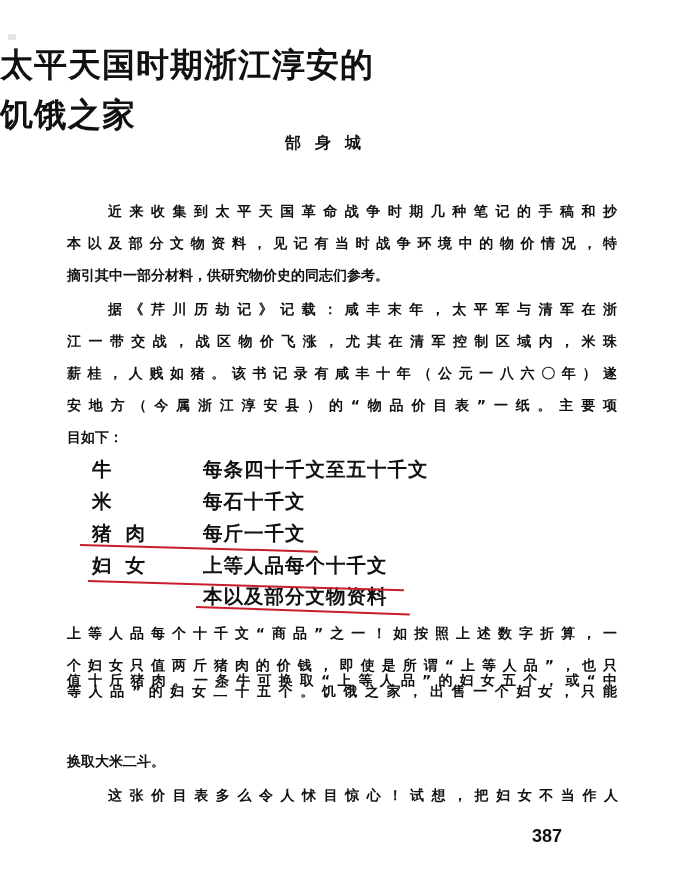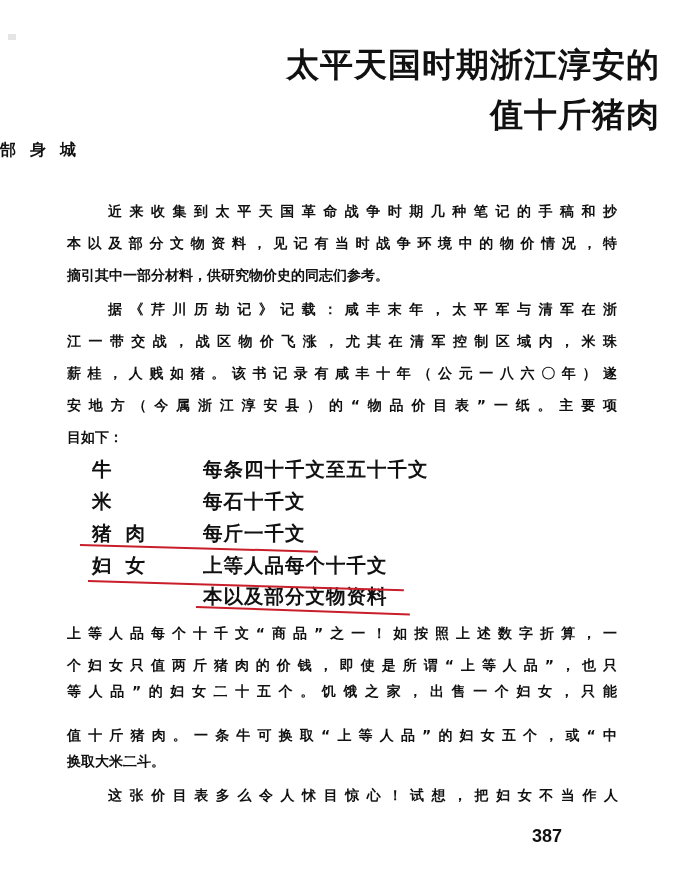--- a/index.html
+++ b/index.html
@@ -2,28 +2,28 @@
 <html><head>
   <meta charset="utf-8">
   <style>
     html, body { margin: 0; padding: 0; background: #ffffff; }
     body {
       width: 690px; height: 896px; position: relative; overflow: hidden;
       font-family: "DejaVu Serif", "Liberation Serif", serif;
       color: #111;
     }
     .title {
-      position: absolute; left: 0; width: 660px; text-align: right;
+      position: absolute; left: 0; width: 660px; text-align: left;
       font-size: 33px; font-weight: bold; letter-spacing: 1px; line-height: 40px;
       font-family: "DejaVu Sans", "Liberation Sans", sans-serif;
     }
     .title.l1 { top: 45px; }
     .title.l2 { top: 95px; }
     .author {
-      position: absolute; top: 140px; left: 0; width: 660px; 
+      position: absolute; top: 133px; left: 0; width: 660px; text-align: center;
       font-size: 16px; letter-spacing: 14px; font-weight: bold;
       font-family: "DejaVu Sans", "Liberation Sans", sans-serif;
     }
     .line {
       position: absolute; left: 67px; width: 550px; white-space: nowrap;
       font-size: 14px; line-height: 30px; font-weight: bold;
       font-family: "DejaVu Sans", "Liberation Sans", sans-serif;
       text-align: justify; text-align-last: justify;
     }
     .line.indent { left: 108px; width: 509px; }
@@ -38,21 +38,21 @@
       font-family: "Liberation Sans", sans-serif;
     }
     .scan-mark { position: absolute; left: 8px; top: 34px; width: 8px; height: 6px; background: #ccc; opacity: 0.5; }
   </style>
 </head>
 <body>
 
 <div class="scan-mark"></div>
 
 <div class="title l1">太平天国时期浙江淳安的</div>
-<div class="title l2">值十斤猪肉</div>
+<div class="title l2">饥饿之家</div>
 <div class="author">郜身城</div>
 
 <div class="line indent" style="top:196px">近来收集到太平天国革命战争时期几种笔记的手稿和抄</div>
 <div class="line" style="top:228px">本以及部分文物资料，见记有当时战争环境中的物价情况，特</div>
 <div class="line last" style="top:260px">摘引其中一部分材料，供研究物价史的同志们参考。</div>
 
 <div class="line indent" style="top:294px">据《芹川历劫记》记载：咸丰末年，太平军与清军在浙</div>
 <div class="line" style="top:326px">江一带交战，战区物价飞涨，尤其在清军控制区域内，米珠</div>
 <div class="line" style="top:358px">薪桂，人贱如猪。该书记录有咸丰十年（公元一八六〇年）遂</div>
 <div class="line" style="top:390px">安地方（今属浙江淳安县）的“物品价目表”一纸。主要项</div>
@@ -80,19 +80,19 @@
     <span class="price">本以及部分文物资料</span>
   </div>
 </div>
 
 <div class="underline" style="left:80px; top:544px; width:238px; transform:rotate(1.6deg);"></div>
 <div class="underline" style="left:88px; top:580px; width:316px; transform:rotate(1.7deg);"></div>
 <div class="underline" style="left:196px; top:606px; width:214px; transform:rotate(2.0deg);"></div>
 
 <div class="line" style="top:618px">上等人品每个十千文“商品”之一！如按照上述数字折算，一</div>
 <div class="line" style="top:650px">个妇女只值两斤猪肉的价钱，即使是所谓“上等人品”，也只</div>
-<div class="line" style="top:720px">值十斤猪肉。一条牛可换取“上等人品”的妇女五个，或“中</div>
+<div class="line" style="top:665px">值十斤猪肉。一条牛可换取“上等人品”的妇女五个，或“中</div>
 <div class="line" style="top:676px">等人品”的妇女二十五个。饥饿之家，出售一个妇女，只能</div>
 <div class="line last" style="top:746px">换取大米二斗。</div>
 
 <div class="line indent" style="top:780px; width:510px;">这张价目表多么令人怵目惊心！试想，把妇女不当作人</div>
 
 <div class="pagenum">387</div>
 
 </body></html>

